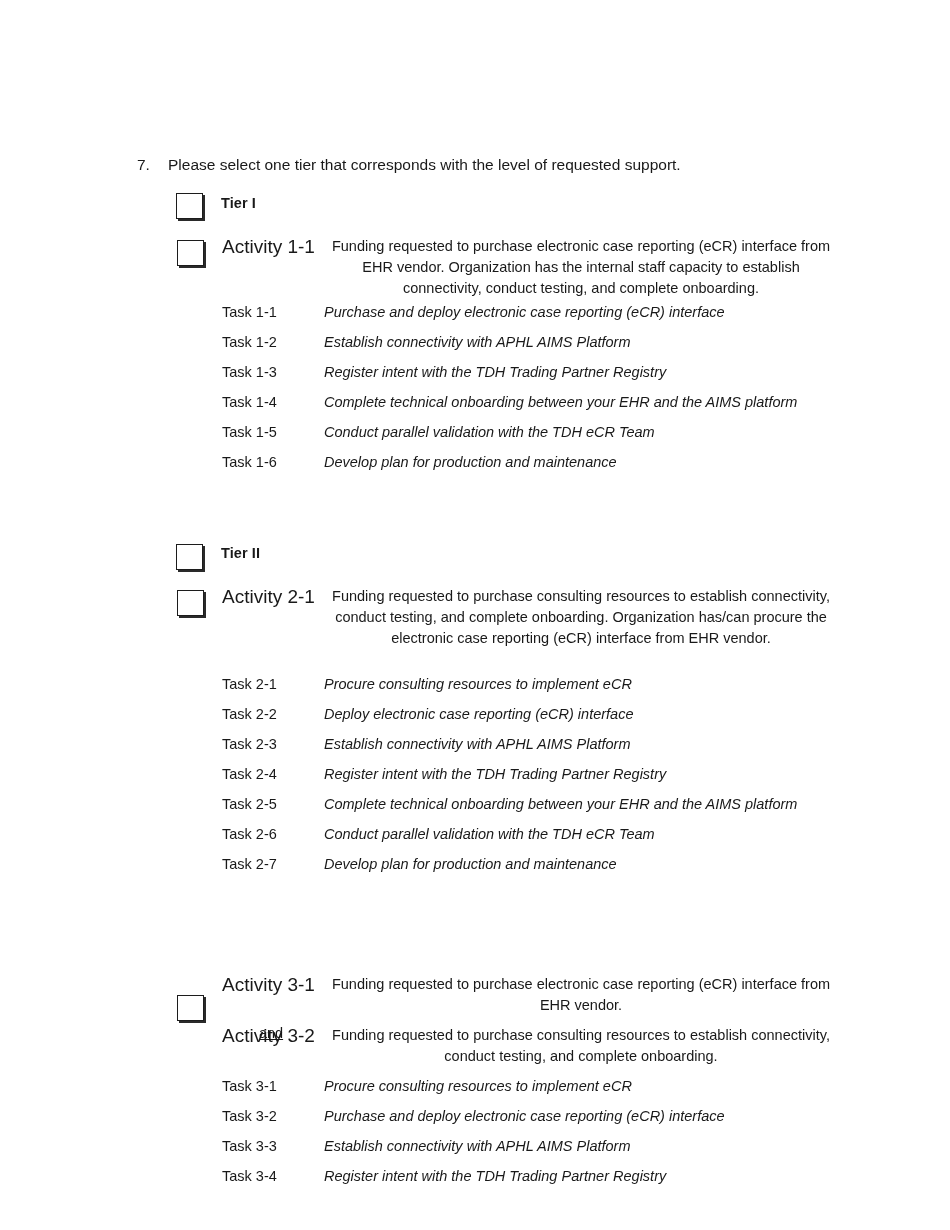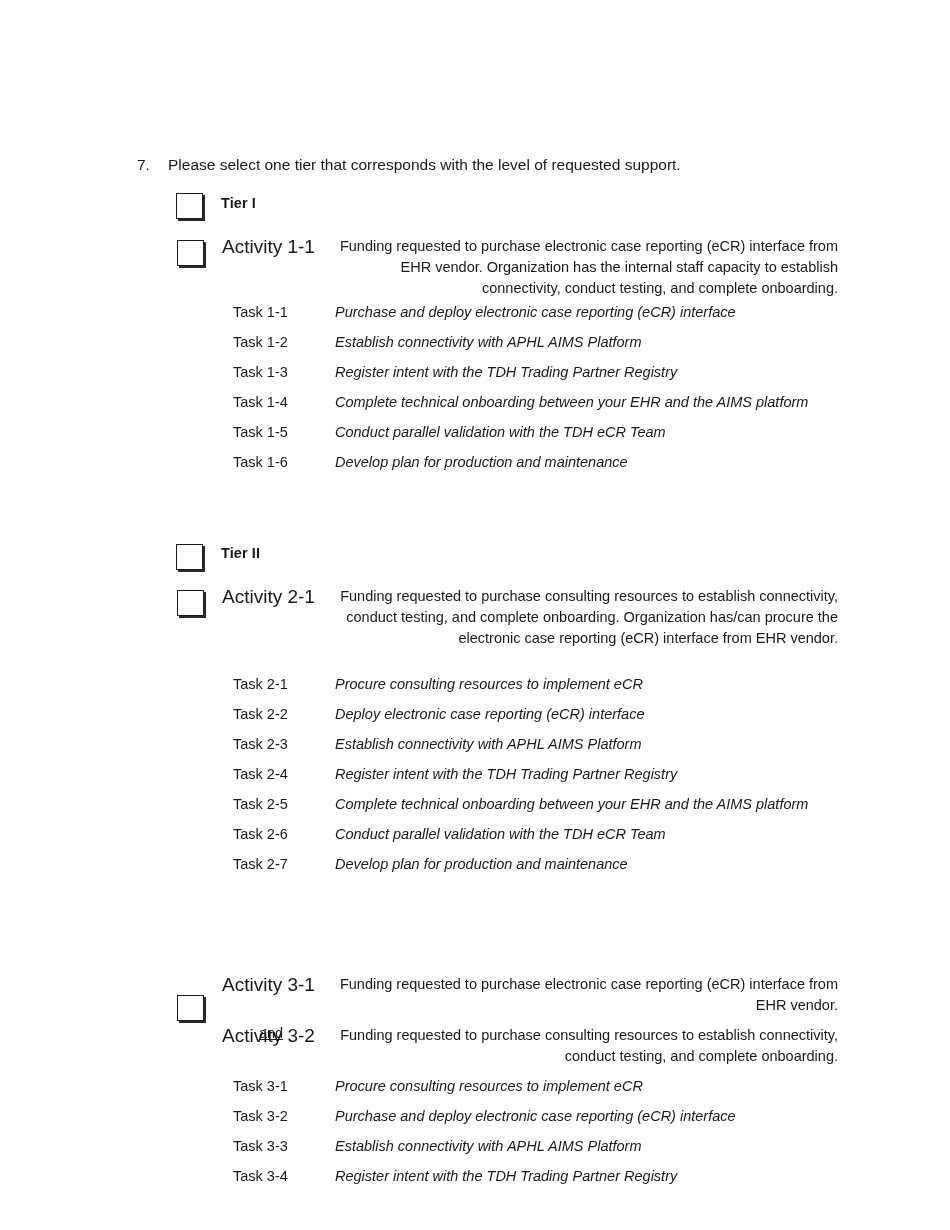--- a/index.html
+++ b/index.html
@@ -95,28 +95,27 @@
     width: 98px;
     font-size: 19px;
     line-height: 21px;
   }
   .act-desc {
     position: absolute;
     left: 324px;
     width: 514px;
     font-size: 14.5px;
     line-height: 21px;
-    text-align: right;
+    text-align: center;
   }
 
   
   .task-row {
     position: relative;
     height: 30px;
-    margin-left: 11px;
   }
   .task-code {
     position: absolute;
     left: 222px;
     top: 0;
     font-size: 14.5px;
     line-height: 21px;
   }
   .task-desc {
     position: absolute;

